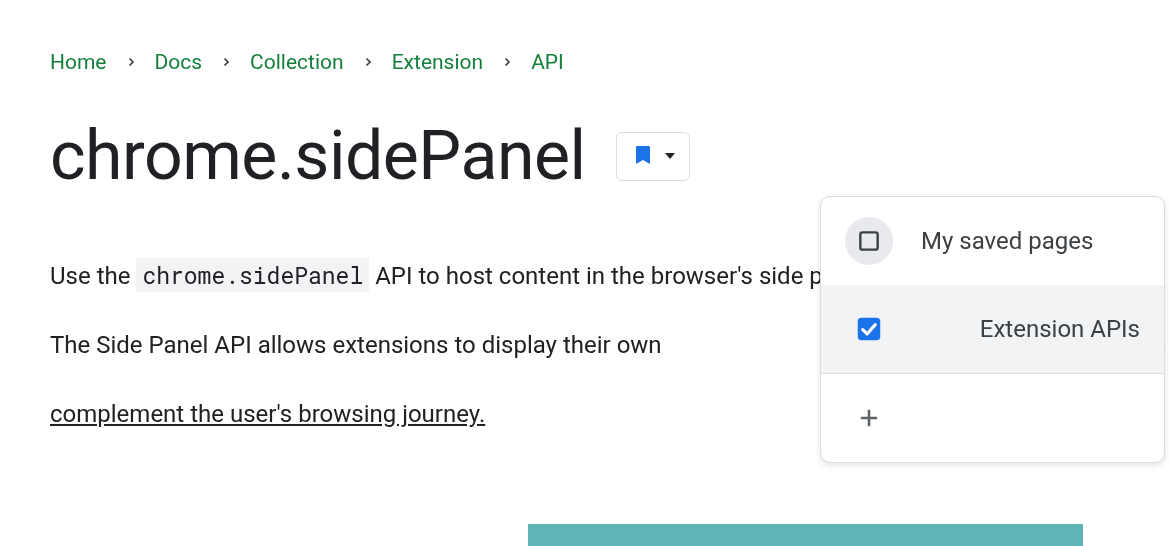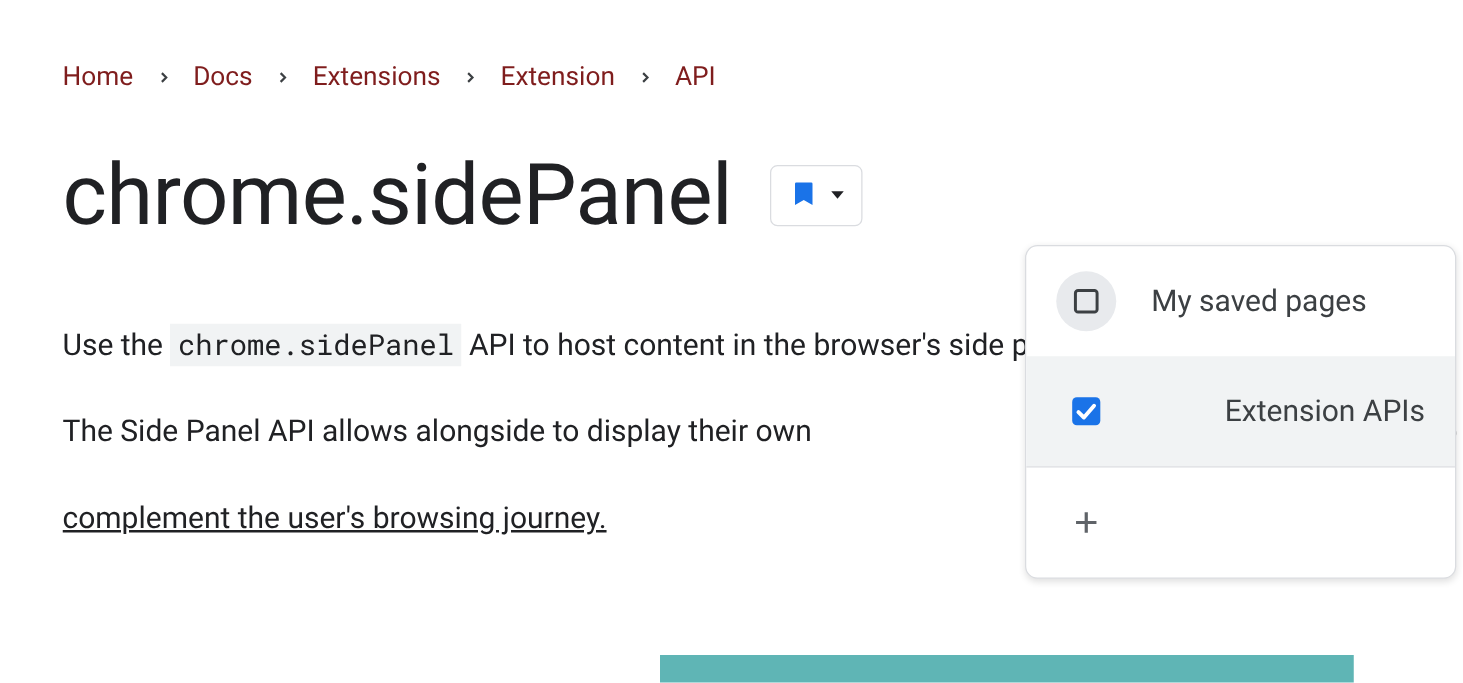--- a/index.html
+++ b/index.html
@@ -17,21 +17,21 @@
     }
     .breadcrumb {
       display: flex;
       align-items: center;
       gap: 18px;
       font-size: 21px;
       color: #3c4043;
       margin-bottom: 42px;
     }
     .breadcrumb a {
-      color: #7f1d1d;
+      color: #15803d;
       text-decoration: none;
       cursor: pointer;
     }
     .breadcrumb .chevron {
       display: inline-flex;
       align-items: center;
     }
     .title-row {
       display: flex;
       align-items: center;
@@ -141,21 +141,21 @@
     <svg width="12" height="12" viewBox="0 0 24 24" fill="none" stroke="#3c4043" stroke-width="3.5">
         <polyline points="9 5 16 12 9 19"></polyline>
       </svg>
   </span>
   <a>Docs</a>
   <span class="chevron">
     <svg width="12" height="12" viewBox="0 0 24 24" fill="none" stroke="#3c4043" stroke-width="3.5">
         <polyline points="9 5 16 12 9 19"></polyline>
       </svg>
   </span>
-  <a>Extensions</a>
+  <a>Collection</a>
   <span class="chevron">
     <svg width="12" height="12" viewBox="0 0 24 24" fill="none" stroke="#3c4043" stroke-width="3.5">
         <polyline points="9 5 16 12 9 19"></polyline>
       </svg>
   </span>
   <a>Extension</a>
   <span class="chevron">
     <svg width="12" height="12" viewBox="0 0 24 24" fill="none" stroke="#3c4043" stroke-width="3.5">
         <polyline points="9 5 16 12 9 19"></polyline>
       </svg>
@@ -204,21 +204,21 @@
     </div>
   </div>
 </div>
 
 <p class="body-text">
   <span>Use the </span><code class="inline">chrome.sidePanel</code><span> API to host content in the browser's side panel alongside th</span>
 </p>
 
 <div class="para2-wrap">
   <p class="body-text" style="white-space:nowrap; max-width:none; overflow:visible;">
-    <span>The Side Panel API allows alongside to display their own</span>
+    <span>The Side Panel API allows extensions to display their own</span>
   </p>
   <span class="body-text tail" style="position:absolute; top:0; left:1070px;">ng p</span>
   <p class="body-text" style="white-space:nowrap; margin-top:0;text-decoration:underline;">
     <span>complement the user's browsing journey.</span>
   </p>
 </div>
 
 <div class="teal-bar"></div>
 
 </body></html>

